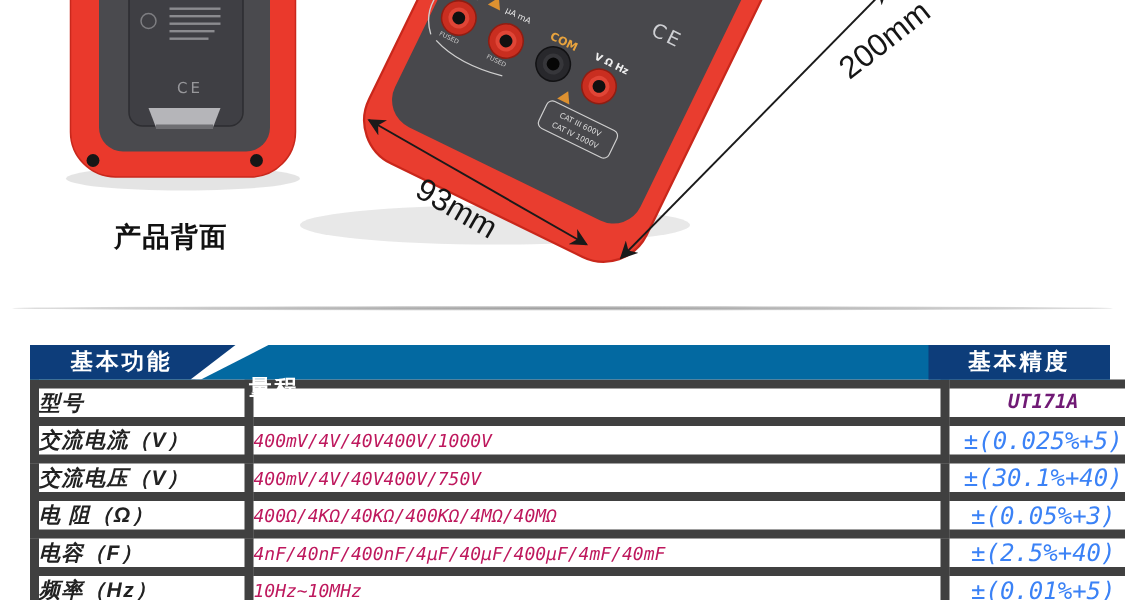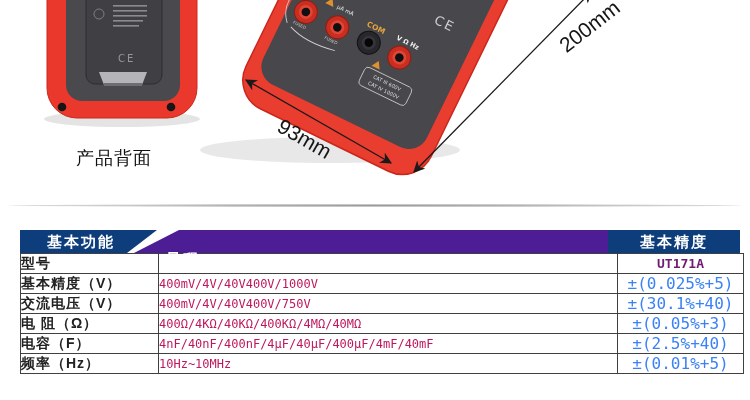--- a/index.html
+++ b/index.html
@@ -5,42 +5,42 @@
   html,body{margin:0;padding:0;}
   body{
     width:750px;height:400px;overflow:hidden;position:relative;
     background:#ffffff;
     font-family:"Liberation Sans","DejaVu Sans",sans-serif;
   }
   
   .photo-stage{position:absolute;left:0;top:0;width:750px;height:210px;}
   .back-caption{
     position:absolute;left:76px;top:146px;
-    font-size:18px;font-weight:normal;color:#111;letter-spacing:1px;
+    font-size:18px;font-weight:bold;color:#111;letter-spacing:1px;
   }
   .section-shadow{
     position:absolute;left:8px;top:204px;width:734px;height:3px;
     background:radial-gradient(ellipse at center,
       rgba(70,70,70,.55) 0%, rgba(110,110,110,.30) 60%, rgba(160,160,160,0) 100%);
     border-radius:50%;
   }
   
   .spec{position:absolute;left:20px;top:230px;width:720px;}
-  .spec-header{position:relative;height:23px;background:#4c1d95;}
+  .spec-header{position:relative;height:23px;background:#0369a1;}
   .spec-header svg{position:absolute;left:0;top:0;}
   .hdr-label{position:absolute;top:0;height:23px;line-height:23px;
     color:#fff;font-size:15px;font-weight:bold;letter-spacing:2px;}
   .hdr-func{left:27px;}
   .hdr-range{left:146px;margin-top:17px;}
-  .hdr-acc{position:absolute;right:0;top:0;width:132px;height:23px;background:#0d3d7a;
+  .hdr-acc{position:absolute;right:0;top:0;width:121px;height:23px;background:#0d3d7a;
     text-align:center;line-height:23px;color:#fff;font-size:15px;font-weight:bold;letter-spacing:2px;}
   table.grid{border-collapse:collapse;width:720px;table-layout:fixed;border-top:1px solid #bcbcbc;}
   table.grid td{
-    border:1px solid #404040;height:19px;padding:0;
-    overflow:hidden;white-space:nowrap;vertical-align:middle;
+    border:6px solid #404040;height:19px;padding:0;
+    overflow:hidden;white-space:nowrap;vertical-align:middle;font-style:italic;
   }
   td.c-name{width:137px;font-size:14px;font-weight:bold;color:#222;
     padding-left:13px;letter-spacing:1px;}
   td.c-range{width:458px;font-family:"DejaVu Sans Mono",monospace;
     font-size:12px;color:#be185d;padding-left:12px;}
   td.c-acc{width:125px;text-align:center;font-family:"DejaVu Sans Mono",monospace;
     font-size:16px;color:#3b82f6;}
   tr.model-row td.c-acc{color:#701a75;font-weight:bold;font-size:13px;}
 </style>
 </head>
@@ -150,21 +150,21 @@
   </div>
 
   <table class="grid">
     <tbody>
         <tr class="model-row">
       <td class="c-name">型号</td>
       <td class="c-range"></td>
       <td class="c-acc">UT171A</td>
     </tr>
     <tr>
-      <td class="c-name">基本精度（V）</td>
+      <td class="c-name">交流电流（V）</td>
       <td class="c-range">400mV/4V/40V400V/1000V</td>
       <td class="c-acc">±(0.025%+5)</td>
     </tr>
     <tr>
       <td class="c-name">交流电压（V）</td>
       <td class="c-range">400mV/4V/40V400V/750V</td>
       <td class="c-acc">±(30.1%+40)</td>
     </tr>
     <tr>
       <td class="c-name">电 阻（Ω）</td>

